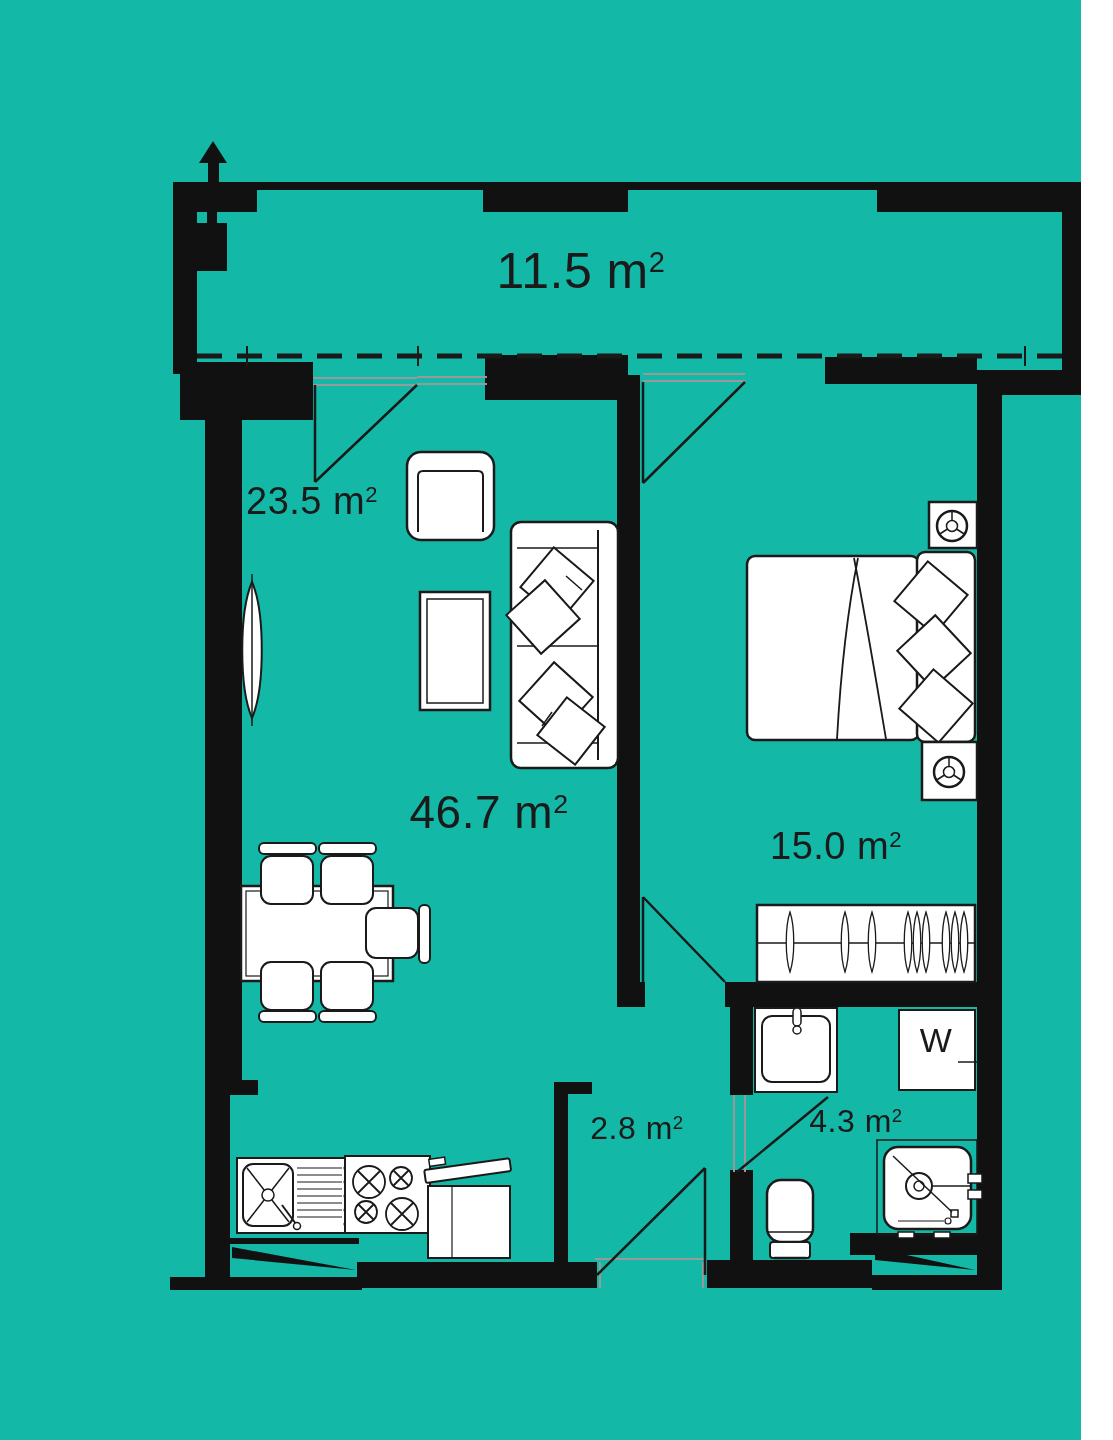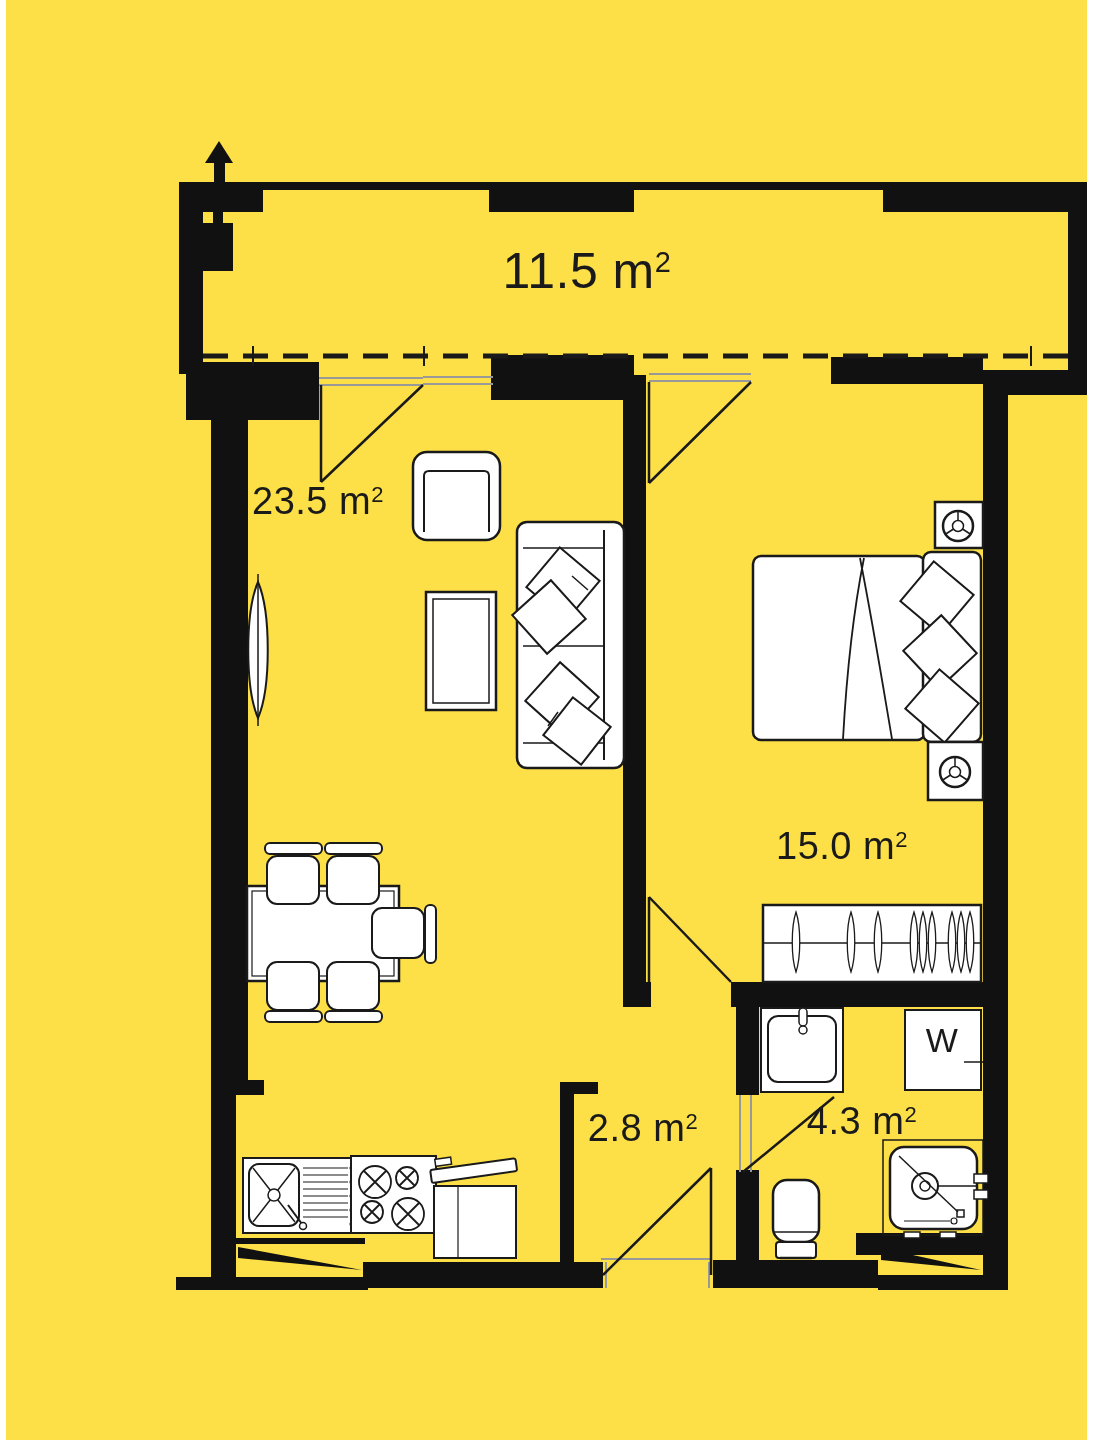--- a/index.html
+++ b/index.html
@@ -1,17 +1,17 @@
 <!DOCTYPE html>
 <html><head>
 <meta charset="utf-8">
 <style>
   html,body{margin:0;padding:0;background:#ffffff;}
-  .plan{position:relative;width:1081px;height:1440px;background:#fde047;overflow:hidden;
-        font-family:"Liberation Sans",sans-serif;margin-left:6px;}
+  .plan{position:relative;width:1081px;height:1440px;background:#14b8a6;overflow:hidden;
+        font-family:"Liberation Sans",sans-serif;}
   .w{position:absolute;background:#111111;}
   .wl{position:absolute;background:#999999;}
   .svglayer{position:absolute;left:0;top:0;width:1113px;height:1440px;}
   .area-label{position:absolute;transform:translate(-50%,-50%);color:#1a1a1a;white-space:nowrap;
               letter-spacing:0.5px;}
   .area-label sup{font-size:58%;vertical-align:baseline;position:relative;top:-0.55em;}
 </style>
 </head>
 <body>
 
@@ -231,26 +231,29 @@
       <path d="M949 766.5 V757.5 M944.5 775 L936 780.5 M953.5 775 L962 780.5" stroke-width="1.5"></path>
     </g>
   </svg>
 
   <div class="area-label" style="left:581px;top:271px;font-size:50px">
     <span>11.5 m</span><sup>2</sup>
   </div>
   <div class="area-label" style="left:312px;top:501px;font-size:38px">
     <span>23.5 m</span><sup>2</sup>
   </div>
+  <div class="area-label" style="left:489px;top:812px;font-size:46px">
+    <span>46.7 m</span><sup>2</sup>
+  </div>
   <div class="area-label" style="left:836px;top:846px;font-size:38px">
     <span>15.0 m</span><sup>2</sup>
   </div>
-  <div class="area-label" style="left:637px;top:1128px;font-size:38px">
+  <div class="area-label" style="left:637px;top:1128px;font-size:32px">
     <span>2.8 m</span><sup>2</sup>
   </div>
-  <div class="area-label" style="left:856px;top:1121px;font-size:38px">
+  <div class="area-label" style="left:856px;top:1121px;font-size:32px">
     <span>4.3 m</span><sup>2</sup>
   </div>
   <div class="area-label" style="left:936px;top:1040px;font-size:34px">
     <span>W</span>
   </div>
 
 </div>
 
 </body></html>

